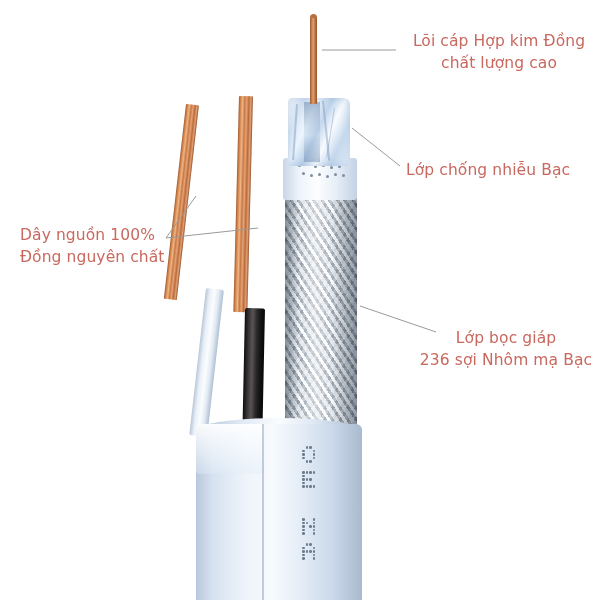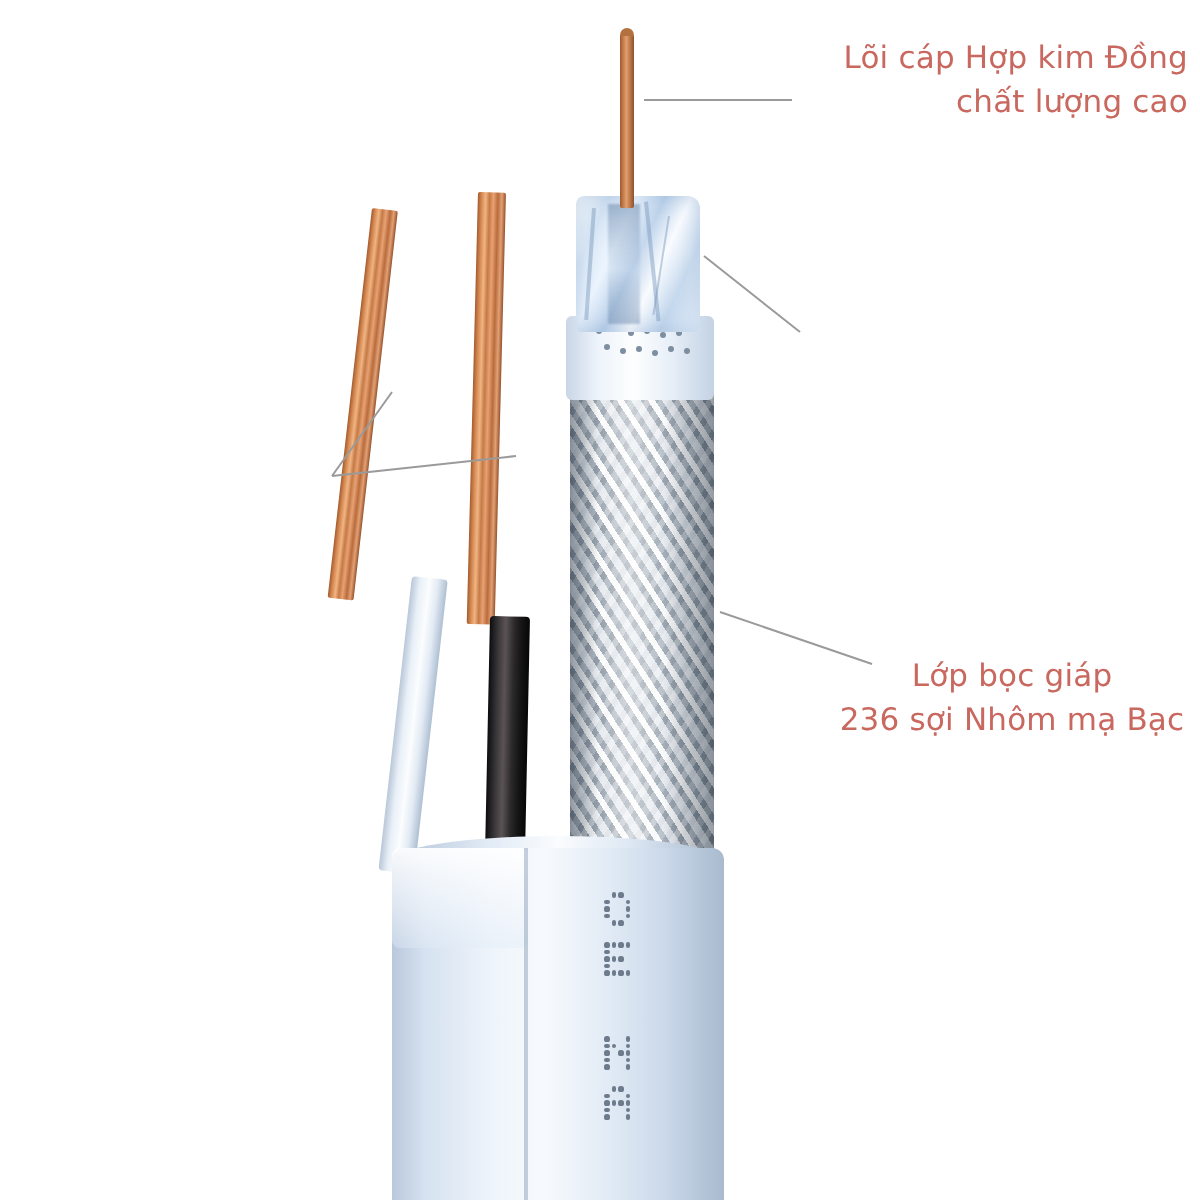--- a/index.html
+++ b/index.html
@@ -230,21 +230,24 @@
   </div>
 
   <svg class="leaders" viewBox="0 0 600 600" id="leaders">
       <line x1="322" y1="50" x2="396" y2="50" stroke="#9a9a9a" stroke-width="1"></line>
       <line x1="352" y1="128" x2="400" y2="166" stroke="#9a9a9a" stroke-width="1"></line>
       <line x1="166" y1="238" x2="196" y2="196" stroke="#9a9a9a" stroke-width="1"></line>
       <line x1="166" y1="238" x2="258" y2="228" stroke="#9a9a9a" stroke-width="1"></line>
       <line x1="360" y1="306" x2="436" y2="332" stroke="#9a9a9a" stroke-width="1"></line>
     </svg>
 
-  <div class="label center" style="left:404px;top:18px;width:190px;text-align:right;">Lõi cáp Hợp kim Đồng
+  <div class="label center" style="left:404px;top:30px;width:190px;">Lõi cáp Hợp kim Đồng
 chất lượng cao</div>
 
-
+  <div class="label left" style="left:406px;top:159px;width:190px;">Lớp chống nhiễu Bạc</div>
+
+  <div class="label left" style="left:20px;top:224px;width:190px;">Dây nguồn 100%
+Đồng nguyên chất</div>
 
   <div class="label center" style="left:412px;top:327px;width:188px;">Lớp bọc giáp
 236 sợi Nhôm mạ Bạc</div>
 
 </div>
 
 </body></html>

